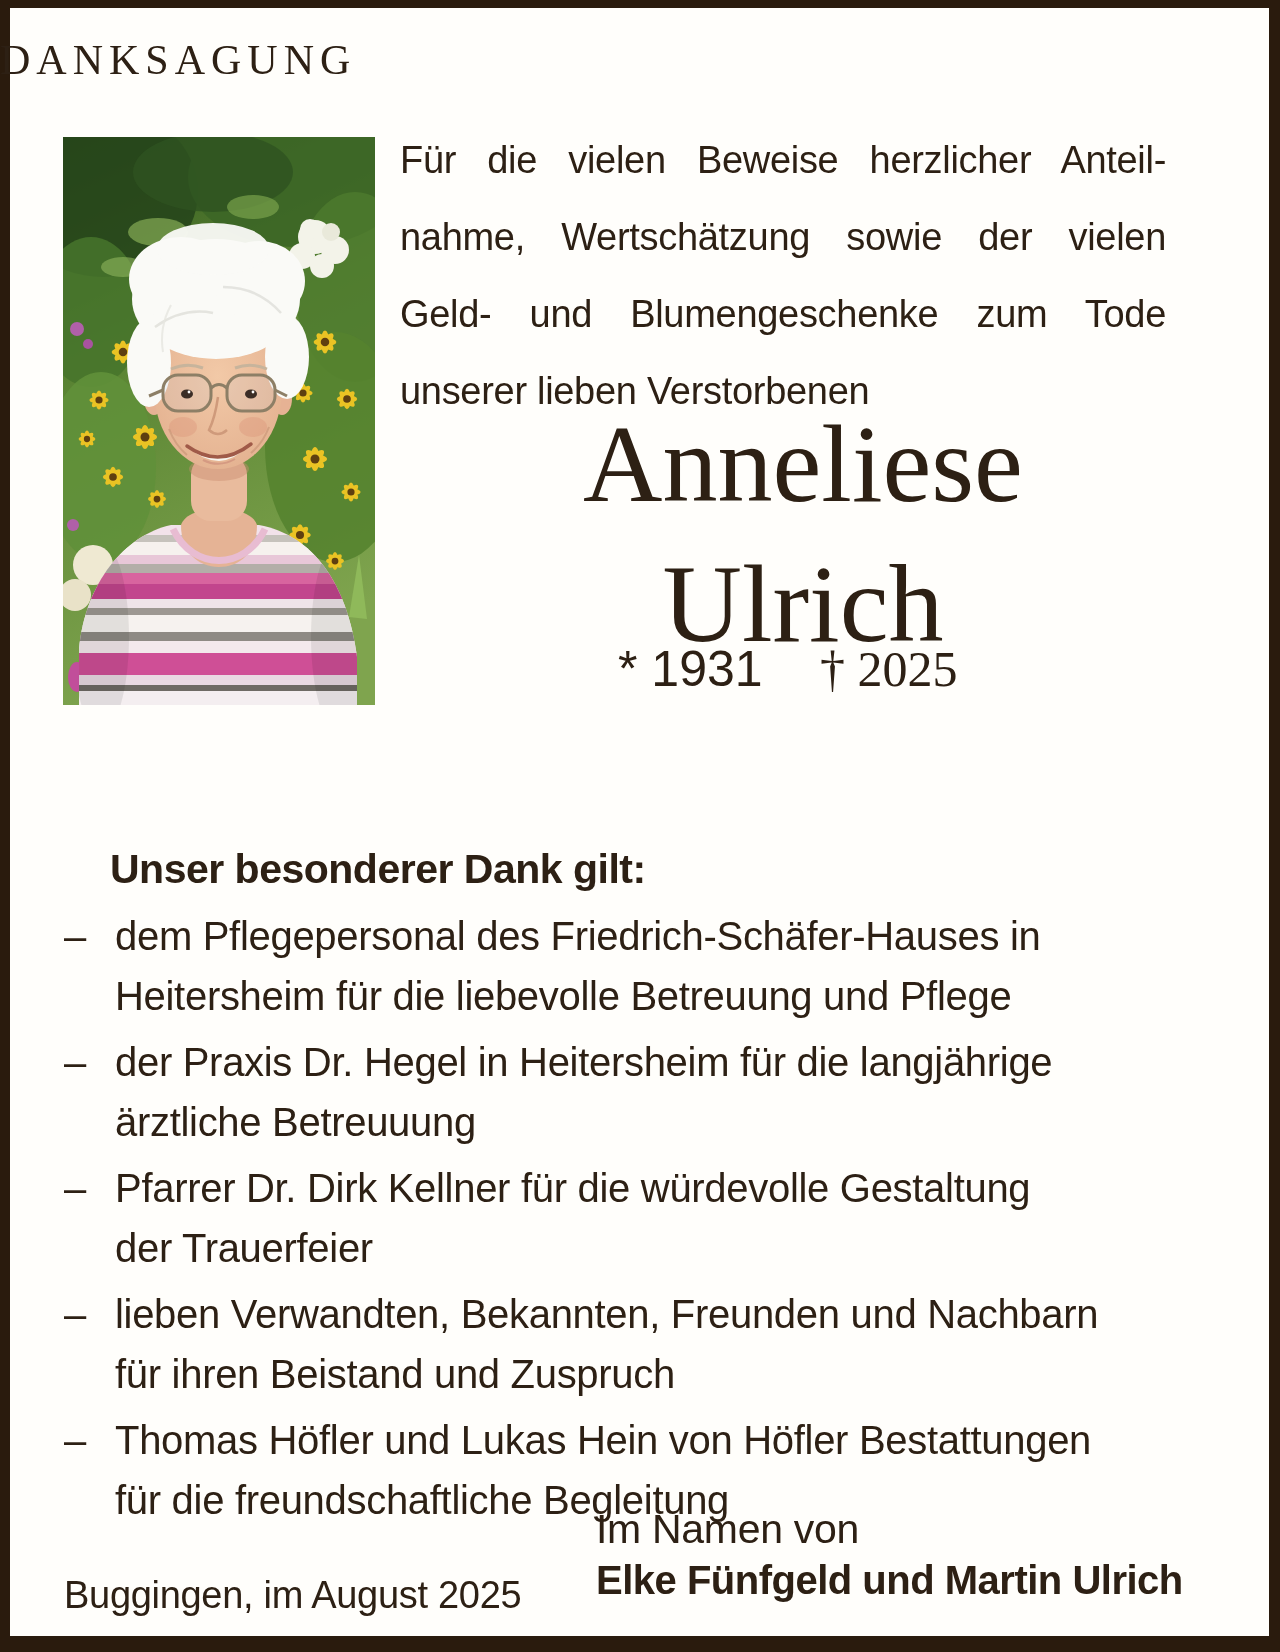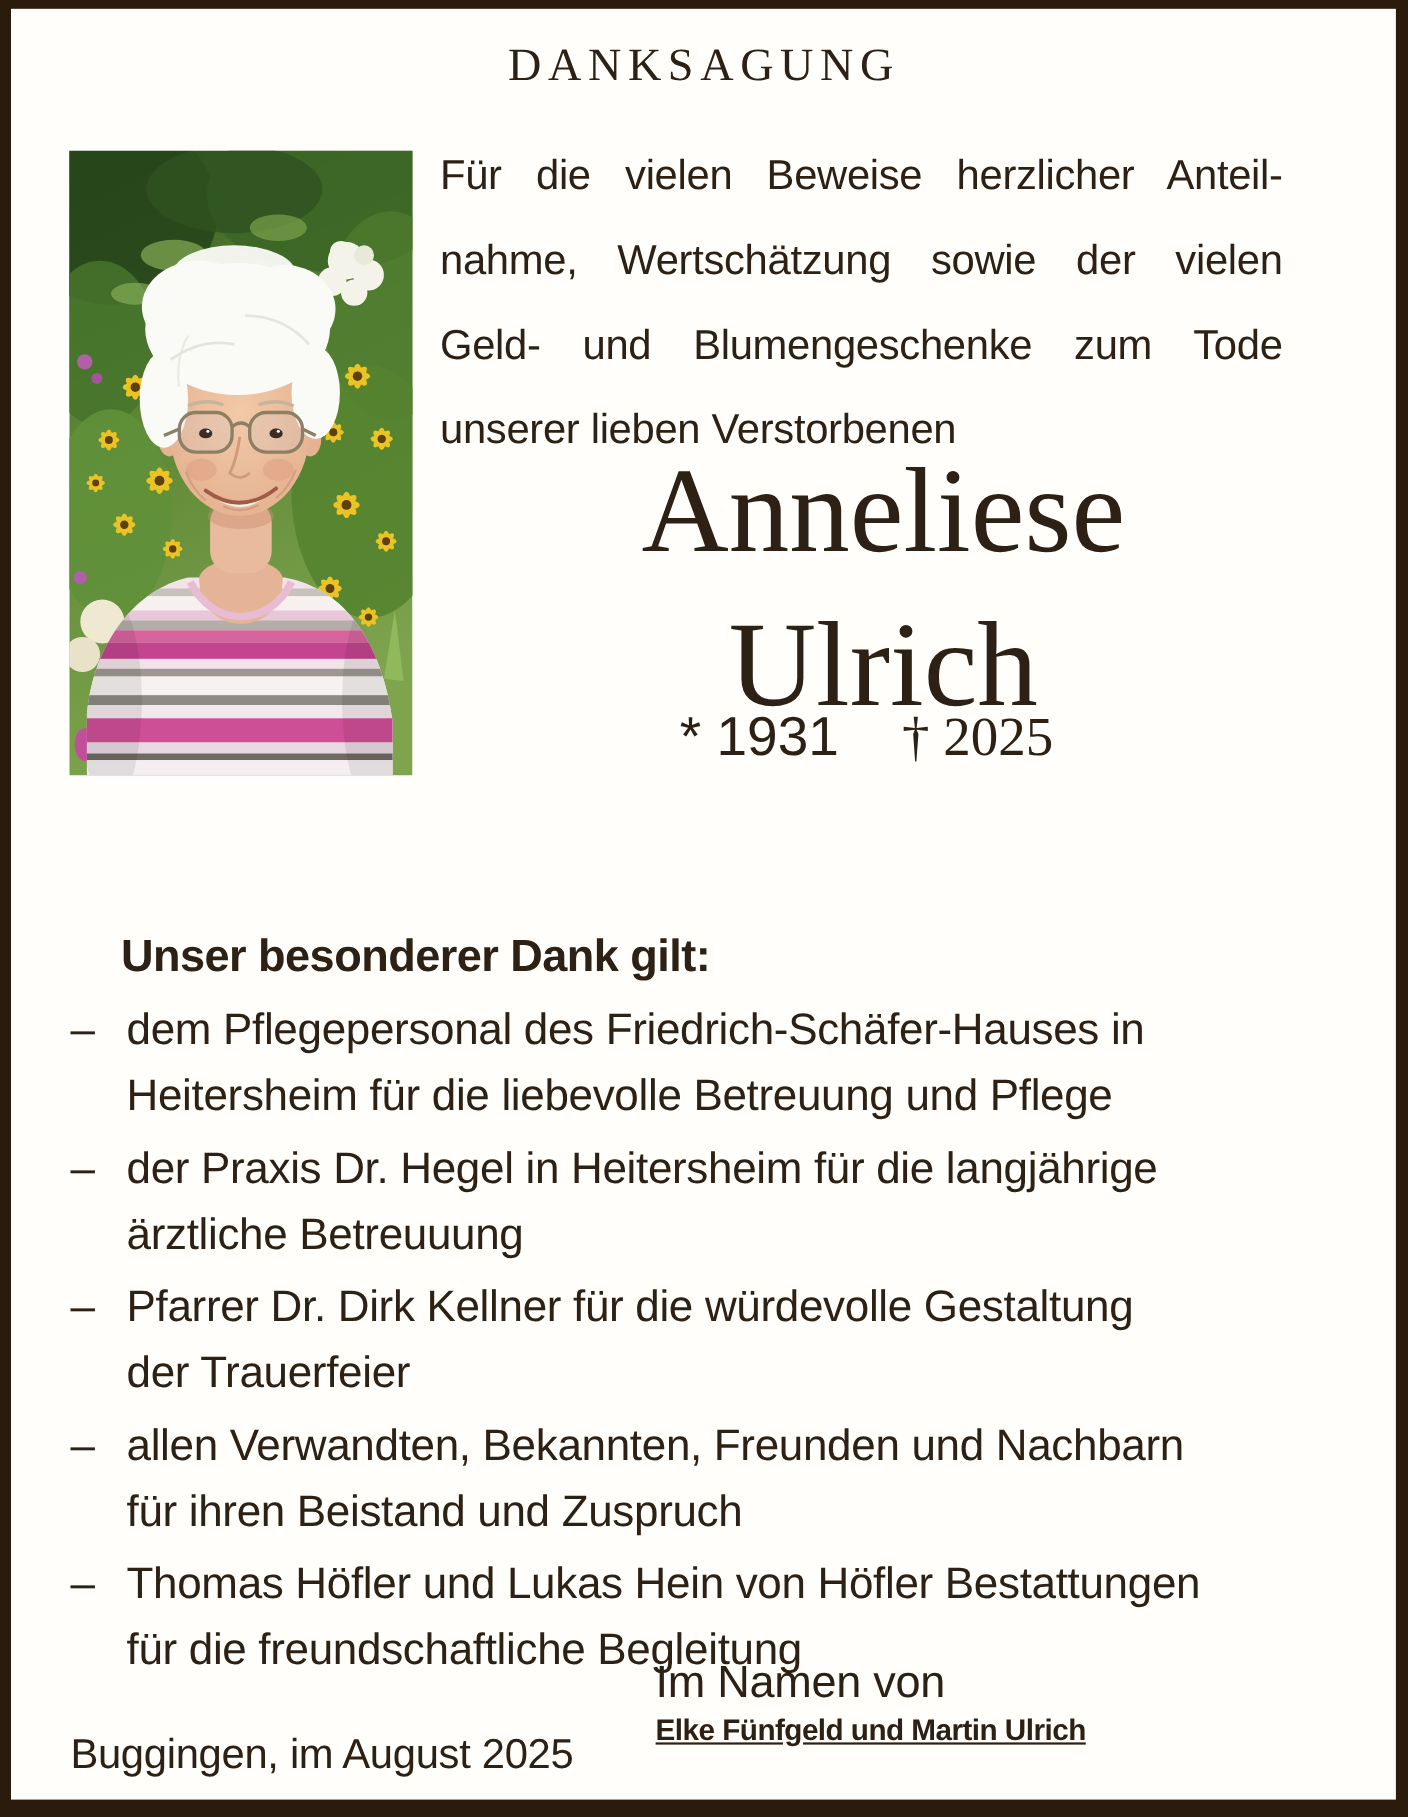--- a/index.html
+++ b/index.html
@@ -3,21 +3,21 @@
 <meta charset="utf-8">
 <style>
   html,body{margin:0;padding:0;background:#ffffff;}
   :root{--ink:#2d2014;--frame:#2a1b0d;--paper:#fffefb;}
   .page{position:relative;width:1280px;height:1652px;background:var(--frame);overflow:hidden;
         font-family:"Liberation Sans",sans-serif;color:var(--ink);}
   .inner{position:absolute;left:10px;top:8px;right:11px;bottom:16px;background:var(--paper);}
   .abs{position:absolute;}
   .sans{font-family:"Liberation Sans",sans-serif;letter-spacing:-0.3px;}
 
-  .title{left:0;right:0;top:36px;text-align:center;font-size:42px;letter-spacing:6px;
+  .title{left:0;right:0;top:36px;text-align:left;font-size:42px;letter-spacing:6px;
          font-family:"Liberation Serif",serif;}
 
   .photo{left:63px;top:137px;width:312px;height:568px;display:block;}
 
   .intro{left:400px;top:122px;width:766px;font-size:38px;line-height:77px;}
   .intro .jline{text-align:justify;text-align-last:justify;}
   .intro .lline{text-align:left;}
 
   .name{left:420px;top:394px;width:766px;text-align:center;font-size:110px;line-height:140px;
         font-family:"Liberation Serif",serif;}
@@ -28,21 +28,21 @@
   .thanks{left:398px;top:746px;font-size:43px;}
 
   .dank-heading{left:110px;top:846px;font-size:41px;font-weight:bold;letter-spacing:-0.5px;}
 
   .thanks-list{left:64px;top:906px;width:1112px;}
   .titem{display:flex;align-items:flex-start;margin-bottom:6px;font-size:40px;line-height:60px;}
   .titem .marker{width:51px;flex:none;}
   .titem .ttext{white-space:pre-line;flex:1;}
 
   .in-name{left:596px;top:1506px;font-size:41px;}
-  .signature{left:596px;top:1558px;font-size:27px;font-weight:bold;letter-spacing:-0.5px;text-decoration:underline;}
+  .signature{left:596px;top:1558px;font-size:40px;font-weight:bold;letter-spacing:-0.5px;}
   .place-date{left:64px;top:1574px;font-size:38px;}
 </style>
 </head>
 <body>
 
 <div class="page">
   <div class="inner"></div>
 
   <div class="abs title">DANKSAGUNG</div>
 
@@ -225,21 +225,21 @@
       <span class="ttext">der Praxis Dr. Hegel in Heitersheim für die langjährige
 ärztliche Betreuuung</span>
     </div>
     <div class="titem">
       <span class="marker">–</span>
       <span class="ttext">Pfarrer Dr. Dirk Kellner für die würdevolle Gestaltung
 der Trauerfeier</span>
     </div>
     <div class="titem">
       <span class="marker">–</span>
-      <span class="ttext">allen Verwandten, Bekannten, Freunden und Nachbarn
+      <span class="ttext">lieben Verwandten, Bekannten, Freunden und Nachbarn
 für ihren Beistand und Zuspruch</span>
     </div>
     <div class="titem">
       <span class="marker">–</span>
       <span class="ttext">Thomas Höfler und Lukas Hein von Höfler Bestattungen
 für die freundschaftliche Begleitung</span>
     </div>
   </div>
 
   <div class="abs in-name sans">Im Namen von</div>

